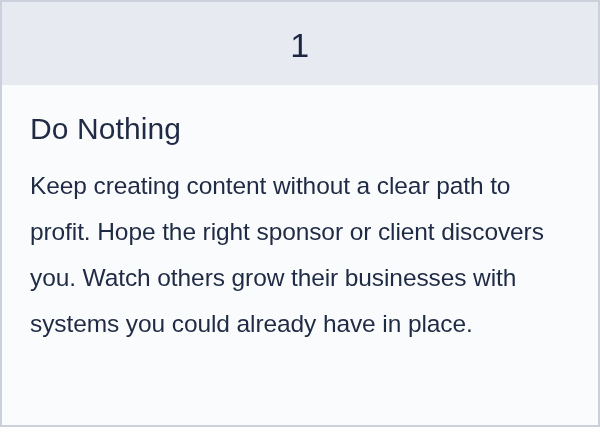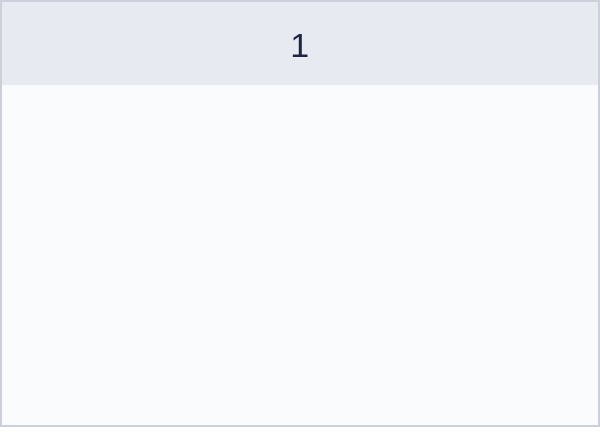--- a/index.html
+++ b/index.html
@@ -71,15 +71,17 @@
 </head>
 <body>
 
 <div class="card">
 
   <div class="card-header">
     <div class="card-number">1</div>
   </div>
 
   <div class="card-body">
+    <h2 class="card-title">Do Nothing</h2>
+    <p class="card-text">Keep creating content without a clear path to profit. Hope the right sponsor or client discovers you. Watch others grow their businesses with systems you could already have in place.</p>
   </div>
 
 </div>
 
 </body></html>

